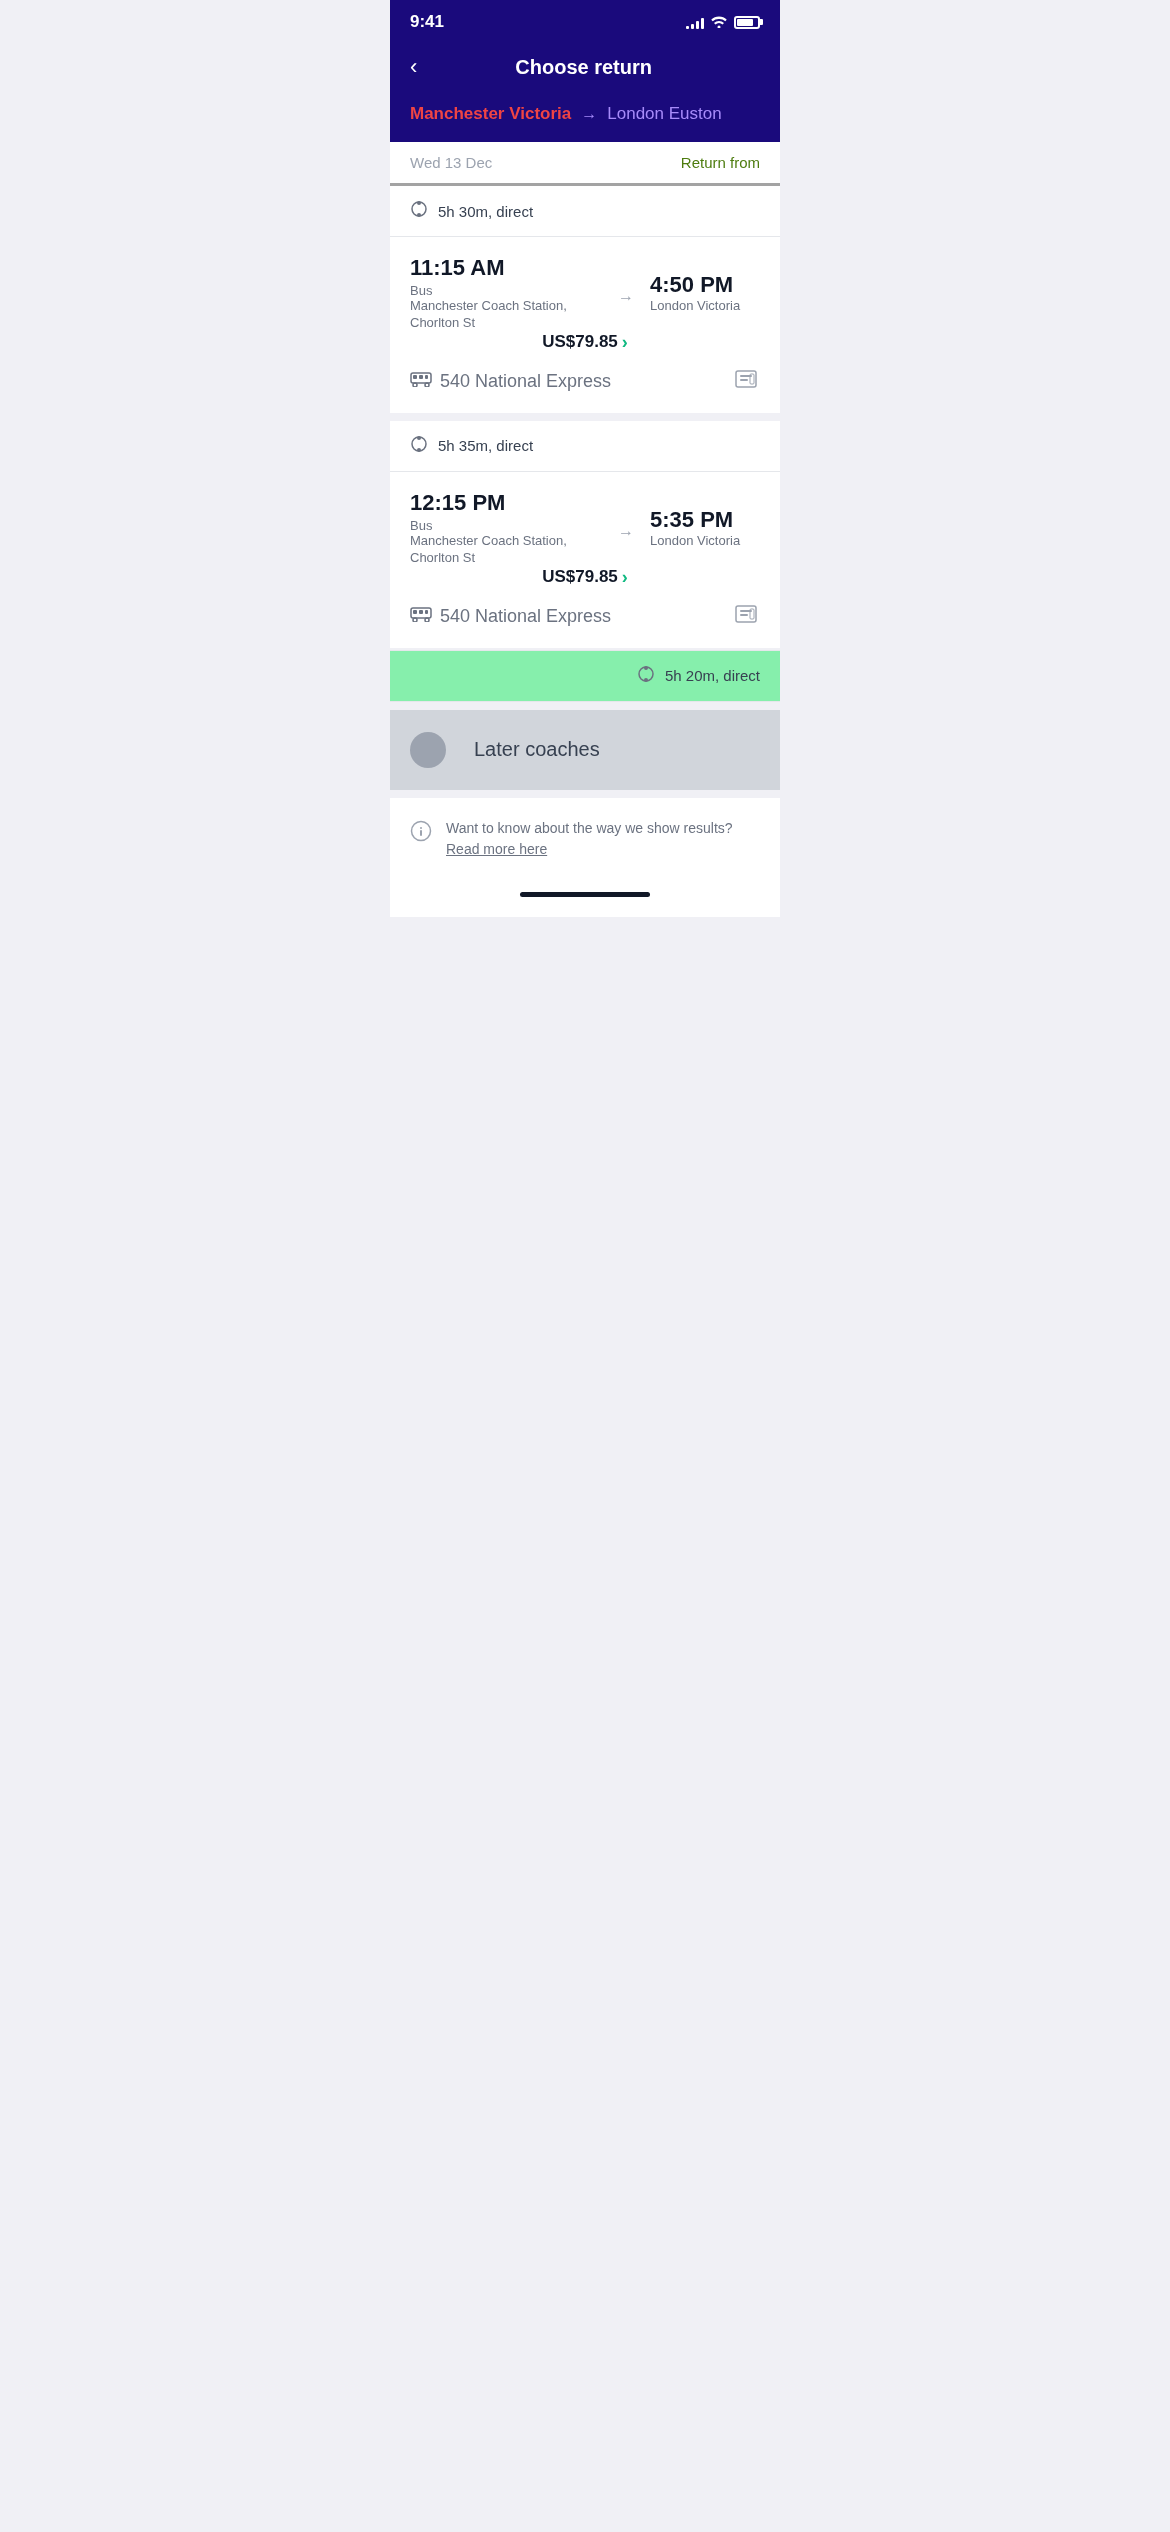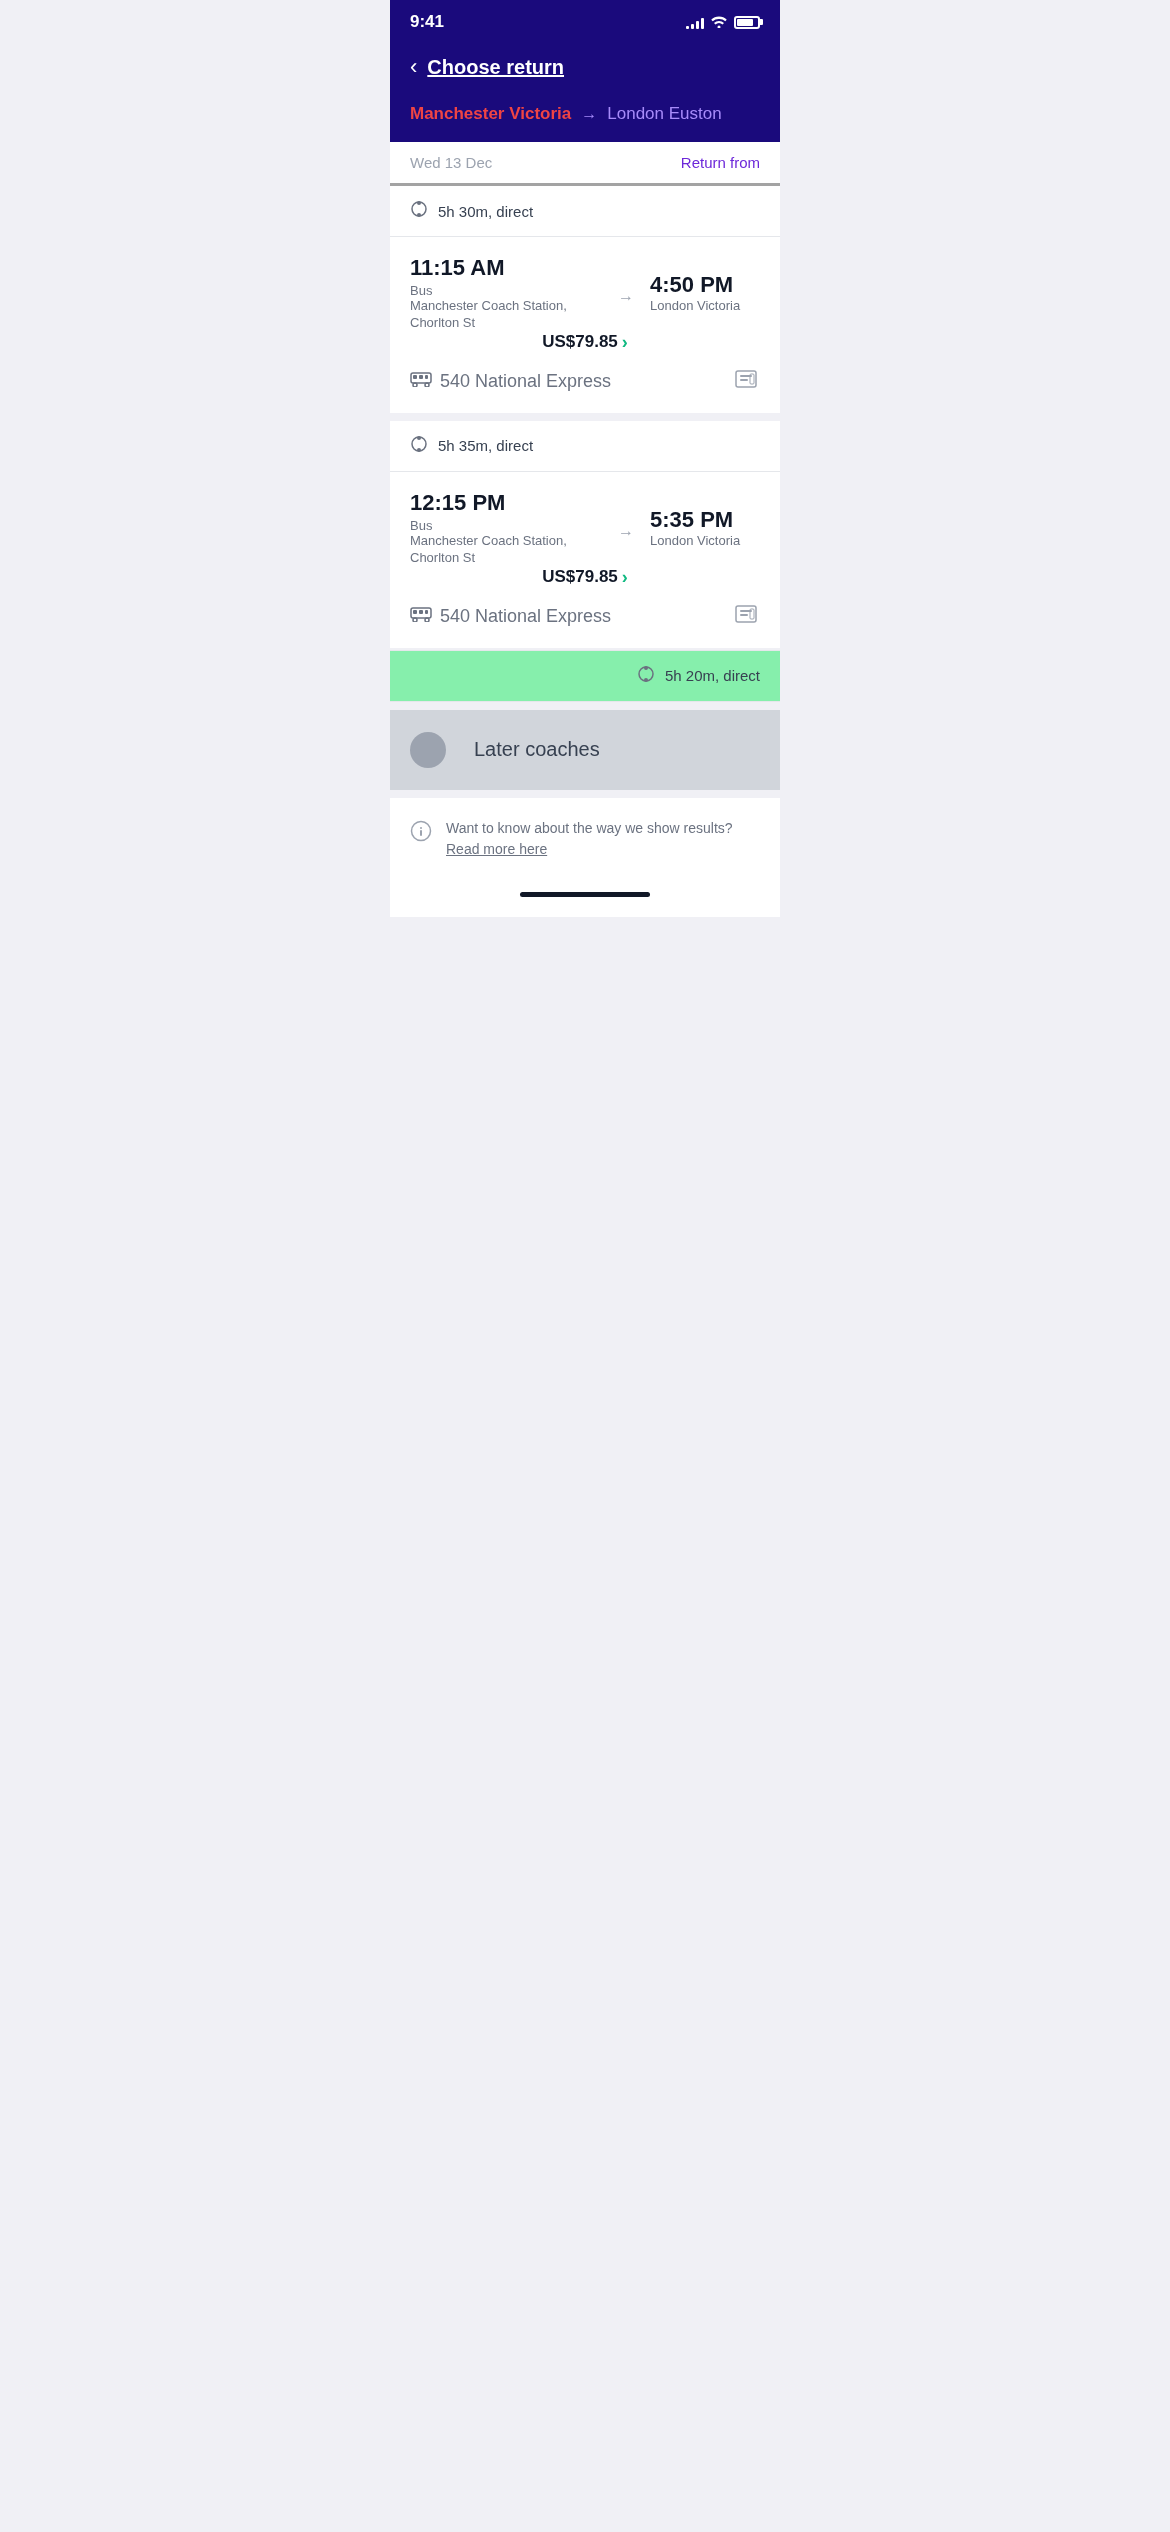--- a/index.html
+++ b/index.html
@@ -83,24 +83,24 @@
     }
     .back-button {
       color: white;
       font-size: 22px;
       font-weight: 300;
       cursor: pointer;
       padding: 4px 10px 4px 0;
     }
     .header-title {
       flex: 1;
+      text-align: center;
       font-size: 20px;
       font-weight: 700;
       margin-right: 20px;
-      text-decoration: underline;
     }
 
     
     .route-bar {
       background: #1a0a7c;
       color: white;
       padding: 0 20px 18px;
       display: flex;
       align-items: center;
       gap: 10px;
@@ -126,21 +126,21 @@
       justify-content: space-between;
       align-items: center;
       padding: 12px 20px;
       border-bottom: 3px solid #a3a3a3;
     }
     .date-label {
       color: #9ca3af;
       font-size: 15px;
     }
     .return-label {
-      color: #6d28d9;
+      color: #4d7c0f;
       font-size: 15px;
     }
 
     
     .duration-row {
       background: white;
       display: flex;
       align-items: center;
       gap: 10px;
       padding: 14px 20px;

